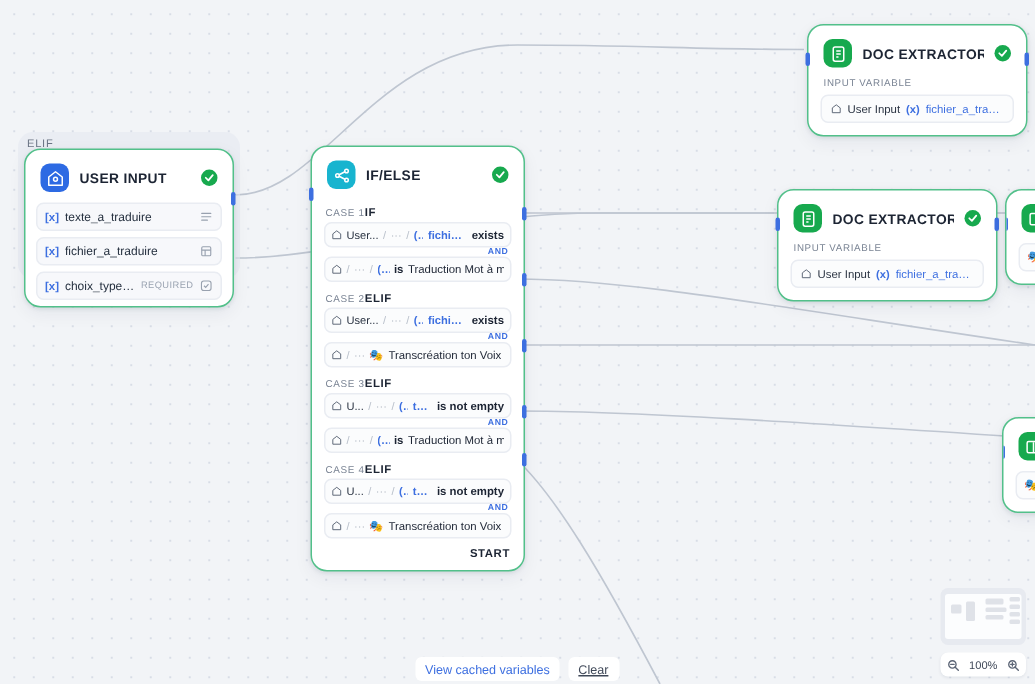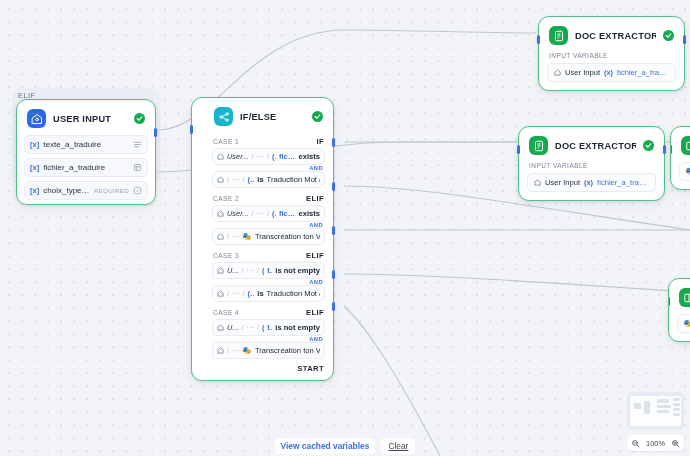--- a/index.html
+++ b/index.html
@@ -83,40 +83,40 @@
   .var-x { font-size: 7.6px; color: #3d6fe0; font-weight: bold; flex: 0 0 auto; }
   .var-name {
     font-size: 8px; color: #25303f; flex: 1 1 auto;
     white-space: nowrap; overflow: hidden; text-overflow: ellipsis;
   }
   .var-req { font-size: 6.2px; color: #9aa3b1; letter-spacing: .3px; flex: 0 0 auto; }
   .var-type { flex: 0 0 auto; display: flex; align-items: center; color: #98a1af; }
   .var-type svg { display: block; }
 
   
-  #node-ifelse { left: 191px; top: 97px; width: 143px; padding-left: 12px; }
+  #node-ifelse { left: 207px; top: 97px; width: 143px; }
   .case-head {
-    display: flex; justify-content: space-between; align-items: baseline;
+    display: flex; justify-content: flex-start; align-items: baseline;
     padding: 4px 9px 2px 9px;
   }
   .case-label { font-size: 6.6px; letter-spacing: .45px; color: #7a8494; }
   .case-kind  { font-size: 7.6px; letter-spacing: .4px; color: #1c2433; font-weight: bold; }
   .cond-row {
     display: flex; align-items: center; gap: 3px;
     margin: 0 8px 2px 8px;
     padding: 3px 4px;
     background: #fbfcfd;
     border: 1px solid #e9ecf2;
     border-radius: 5px;
     overflow: hidden;
     white-space: nowrap;
   }
   .cond-house { flex: 0 0 auto; display:flex; color:#5b6475; }
   .cond-house svg { display:block; }
-  .cond-src  { font-size: 7.4px; color: #2a3342; flex: 0 0 auto; font-style: italic; }
+  .cond-src  { font-size: 7.4px; color: #2a3342; flex: 0 0 auto; }
   .cond-sep  { font-size: 7.4px; color: #b9c0cb; flex: 0 0 auto; }
   .cond-dots { font-size: 7.4px; color: #aab1bd; flex: 0 0 auto; }
   .cond-var  { font-size: 7.4px; color: #3d6fe0; font-weight: bold; flex: 0 1 auto;
                overflow: hidden; text-overflow: ellipsis; }
   .cond-op   { font-size: 7.6px; color: #1c2433; font-weight: bold; flex: 0 0 auto; margin-left: auto; }
   .cond-is   { font-size: 7.6px; color: #1c2433; font-weight: bold; flex: 0 0 auto; }
   .cond-val  { font-size: 7.6px; color: #1c2433; flex: 0 1 auto; overflow: hidden; }
   .cond-emoji{ font-size: 7.6px; flex: 0 0 auto; }
   .and-tag {
     text-align: right; padding: 0 10px 0 0;
@@ -160,21 +160,21 @@
   }
   .partial-emoji { font-size: 8px; flex: 0 0 auto; }
   .partial-text { font-size: 7.6px; color: #2a3342; flex: 0 0 auto; }
 
   
   #bottom-bar {
     position: absolute; left: 0; bottom: 0; width: 690px; height: 21px;
     display: flex; align-items: center; justify-content: center; gap: 6px;
   }
   #btn-cached {
-    font-size: 8.4px; color: #3d6fe0; font-weight: bold;
+    font-size: 8.4px; color: #3d6fe0; font-weight: normal;
     background: #ffffff; border: none; border-radius: 4px;
     padding: 3px 6px; cursor: pointer;
   }
   #btn-clear {
     font-size: 8.4px; color: #3f4858;
     background: #ffffff; border: none; border-radius: 4px;
     padding: 3px 7px; cursor: pointer; text-decoration: underline;
   }
 
   

